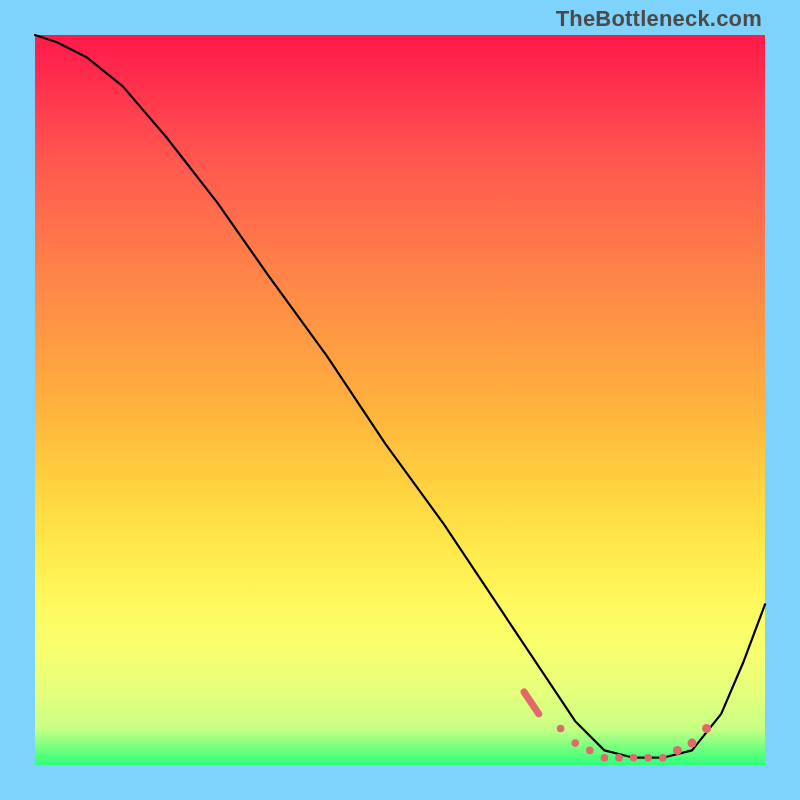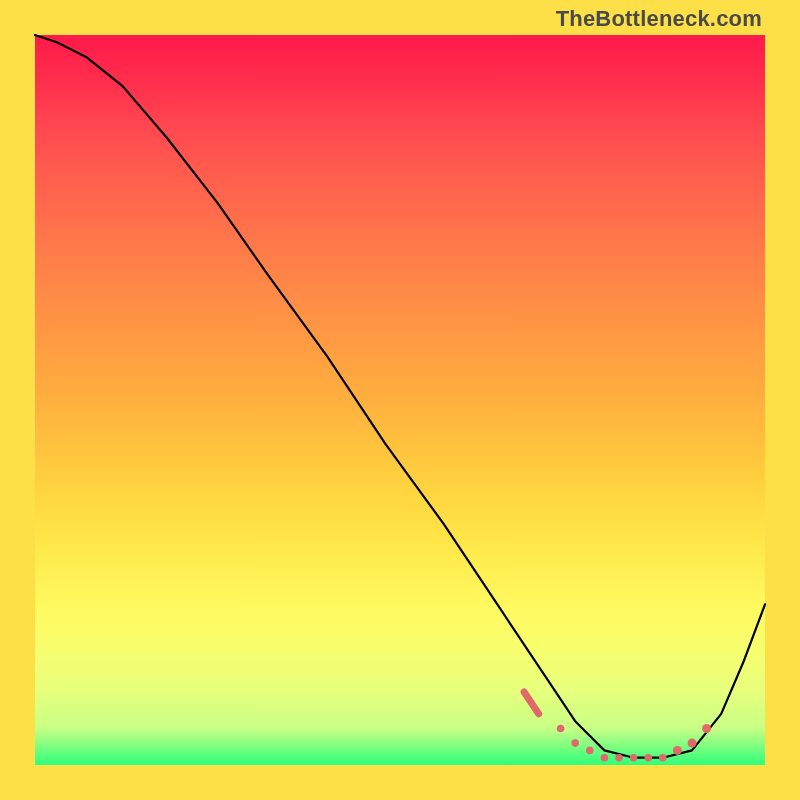--- a/index.html
+++ b/index.html
@@ -8,21 +8,21 @@
     width: 800px;
     height: 800px;
     background: #000;
     overflow: hidden;
     font-family: Arial, Helvetica, sans-serif;
   }
   .frame {
     position: relative;
     width: 800px;
     height: 800px;
-    background: #fde047;
+    background: #7dd3fc;
   }
   .plot {
     position: absolute;
     left: 35px;
     top: 35px;
     width: 730px;
     height: 730px;
     background: linear-gradient(to bottom,
       #ff1a4a 0%,
       #ff2d4c 6%,

